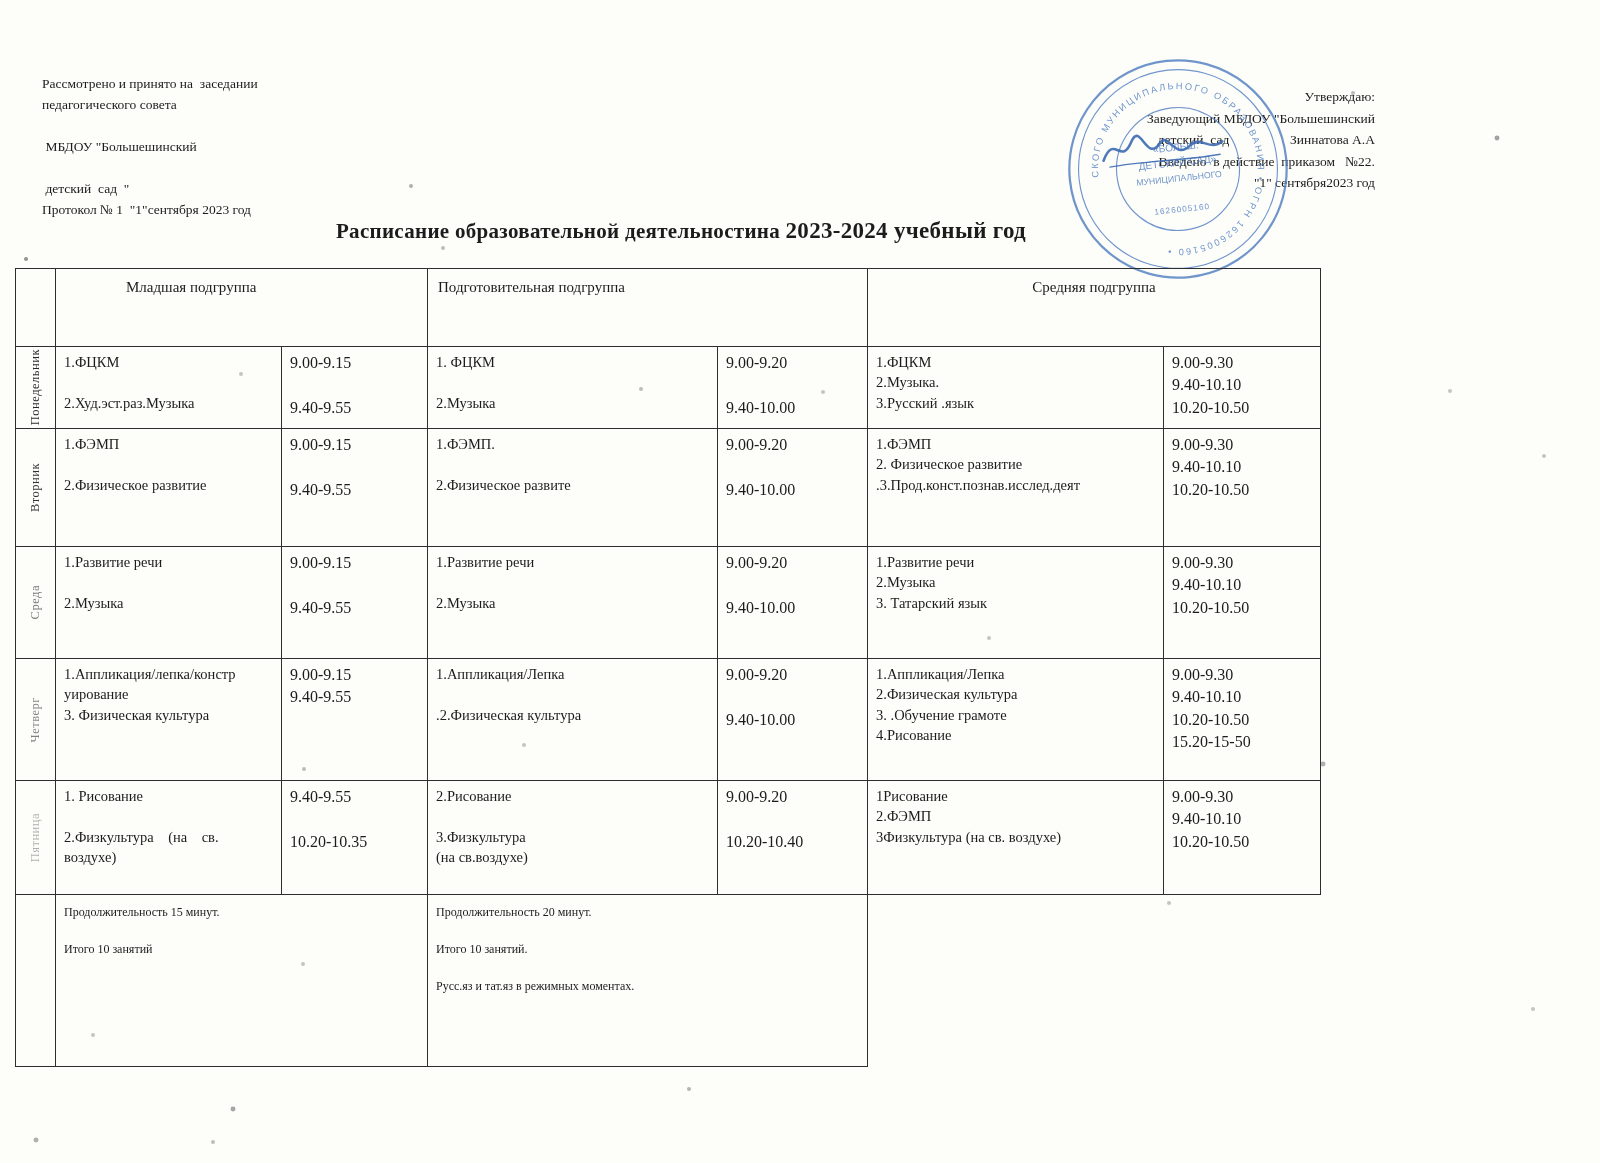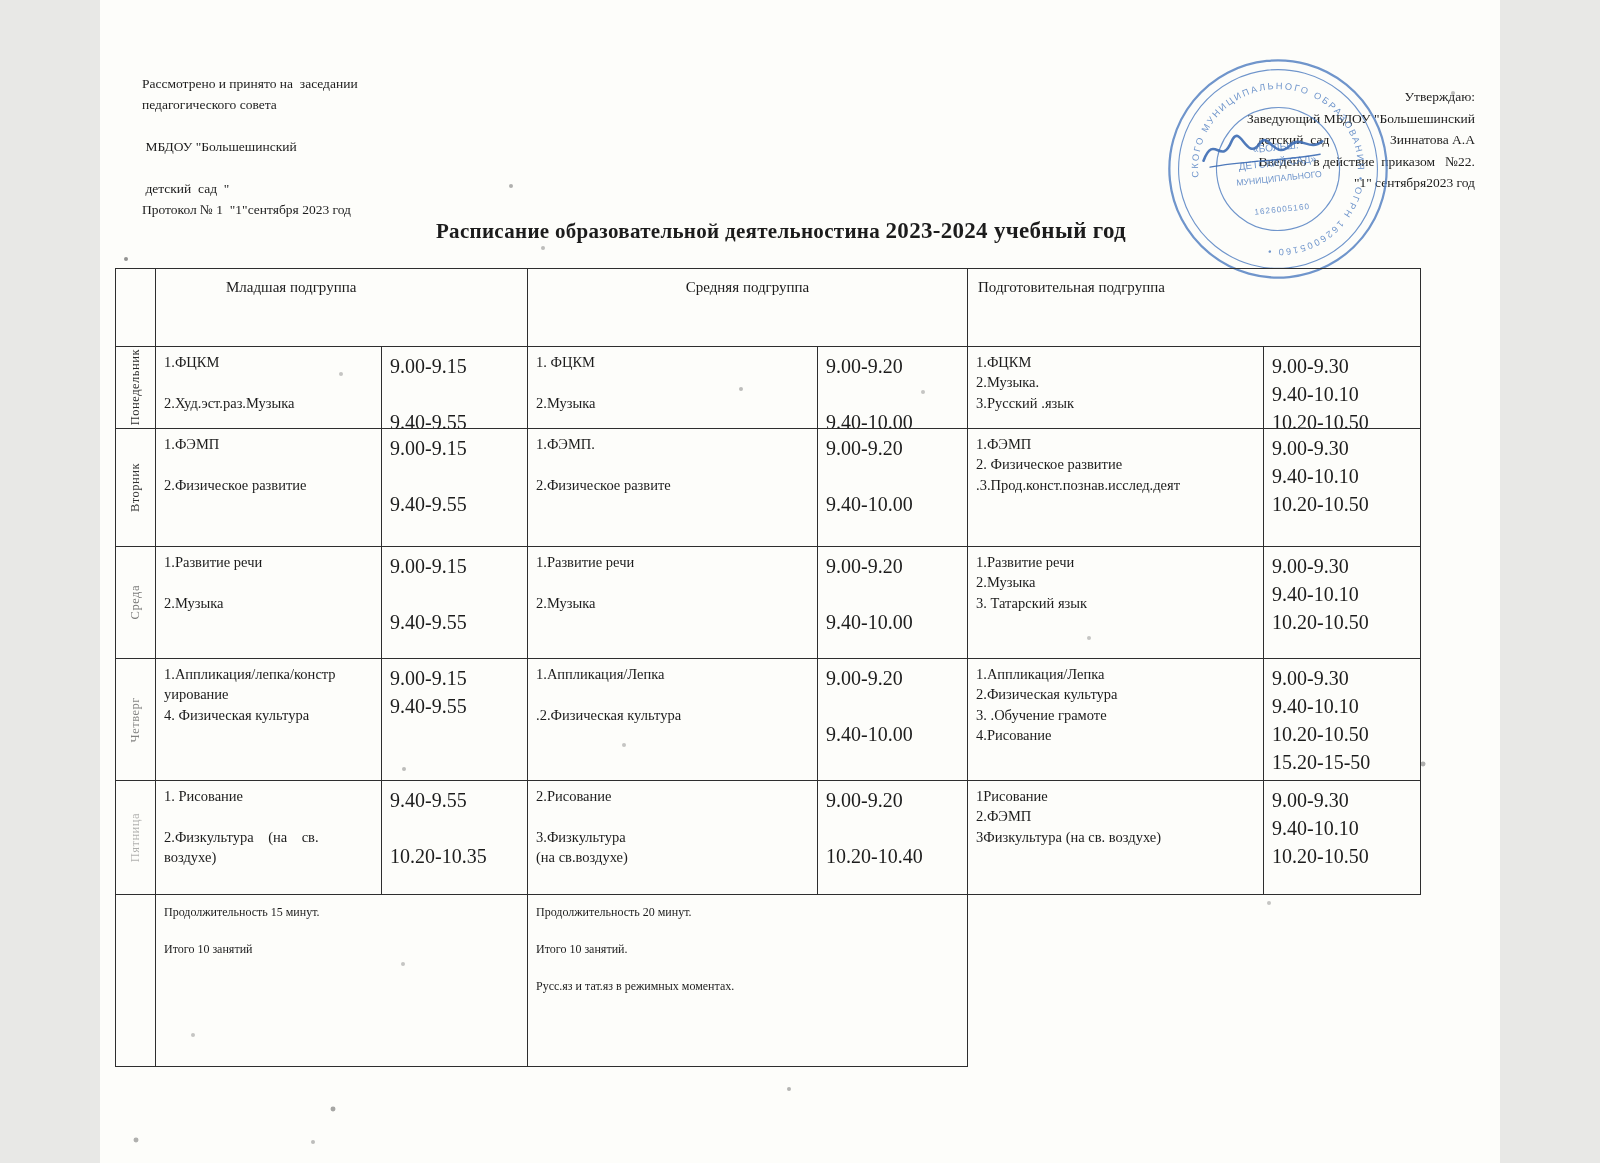--- a/index.html
+++ b/index.html
@@ -1,17 +1,17 @@
 <!DOCTYPE html>
 <html><head>
 <meta charset="utf-8">
 <style>
   html,body{margin:0;padding:0;background:#e8e8e6;}
   .page{
-    position:relative;width:1400px;height:1163px;margin:0 auto;
+    position:relative;width:1600px;height:1163px;margin:0 auto;
     background:#fdfdfa;overflow:hidden;
     font-family:"Liberation Serif","DejaVu Serif",serif;color:#1c1c1c;
   }
   .speckles{position:absolute;left:0;top:0;width:2px;height:2px;border-radius:50%;
     box-shadow:
       410px 185px 0 1px rgba(60,60,60,.4), 25px 258px 0 1px rgba(60,60,60,.55),
       640px 388px 0 1px rgba(70,70,70,.35), 240px 373px 0 1px rgba(70,70,70,.3),
       1352px 92px 0 1px rgba(70,70,70,.35), 1496px 137px 0 1.5px rgba(50,50,50,.45),
       1543px 455px 0 1px rgba(70,70,70,.3), 303px 768px 0 1px rgba(70,70,70,.35),
       523px 744px 0 1px rgba(70,70,70,.3), 688px 1088px 0 1px rgba(70,70,70,.4),
@@ -37,21 +37,21 @@
     border-left:1.5px solid #2e2e2e;border-top:1.5px solid #2e2e2e;
     font-size:14.5px;
   }
   .cell{border-right:1.5px solid #2e2e2e;border-bottom:1.5px solid #2e2e2e;
     padding:5px 8px 8px 8px;white-space:pre-wrap;line-height:1.4;overflow:hidden;}
   .span2{grid-column:span 2;}
   .head{font-size:15px;padding-top:8px;}
   .gh1{padding-left:70px;}
   .gh2{text-align:center;}
   .gh3{padding-left:10px;}
-  .time{font-size:20px;}
+  .time{font-size:16px;}
   .foot{font-size:12px;line-height:1.55;padding-top:8px;}
   .day{display:flex;align-items:center;justify-content:center;padding:2px;}
   .day span{writing-mode:vertical-rl;transform:rotate(180deg);font-size:12.5px;letter-spacing:.5px;}
   .d1 span{opacity:.95}.d2 span{opacity:.9}.d3 span{opacity:.6}.d4 span{opacity:.55}.d5 span{opacity:.35}
 
   .stamp{position:absolute;left:1050px;top:46px;width:256px;height:246px;opacity:.8;transform:rotate(-6deg);}
   .stamp .ring{fill:none;stroke:#4d7cc0;stroke-width:2.2;}
   .stamp .thin{stroke-width:1.1;}
   .stamp .ringtext{font-size:9px;letter-spacing:2px;fill:#4d7cc0;font-family:"Liberation Sans",sans-serif;}
   .stamp .ctext{font-size:10px;fill:#4d7cc0;text-anchor:middle;font-family:"Liberation Sans",sans-serif;}
@@ -103,22 +103,22 @@
 
   <div class="title">
     <span>Расписание образовательной деятельностина</span>
     <span class="t2">2023-2024  учебный год</span>
   </div>
 
   <div class="schedule">
 
     <div class="cell head"></div>
     <div class="cell head span2 gh1">Младшая подгруппа</div>
+    <div class="cell head span2 gh3">Подготовительная подгруппа</div>
     <div class="cell head span2 gh2">Средняя подгруппа</div>
-    <div class="cell head span2 gh3">Подготовительная подгруппа</div>
 
     <div class="cell day d1"><span>Понедельник</span></div>
     <div class="cell act">1.ФЦКМ
 
 2.Худ.эст.раз.Музыка</div>
     <div class="cell time">9.00-9.15
 
 9.40-9.55</div>
     <div class="cell act">1. ФЦКМ
 
@@ -169,21 +169,21 @@
     <div class="cell act">1.Развитие речи
 2.Музыка
 3. Татарский язык</div>
     <div class="cell time">9.00-9.30
 9.40-10.10
 10.20-10.50</div>
 
     <div class="cell day d4"><span>Четверг</span></div>
     <div class="cell act">1.Аппликация/лепка/констр
 уирование
-4. Физическая культура</div>
+3. Физическая культура</div>
     <div class="cell time">9.00-9.15
 9.40-9.55</div>
     <div class="cell act">1.Аппликация/Лепка
 
 .2.Физическая культура</div>
     <div class="cell time">9.00-9.20
 
 9.40-10.00</div>
     <div class="cell act">1.Аппликация/Лепка
 2.Физическая культура

